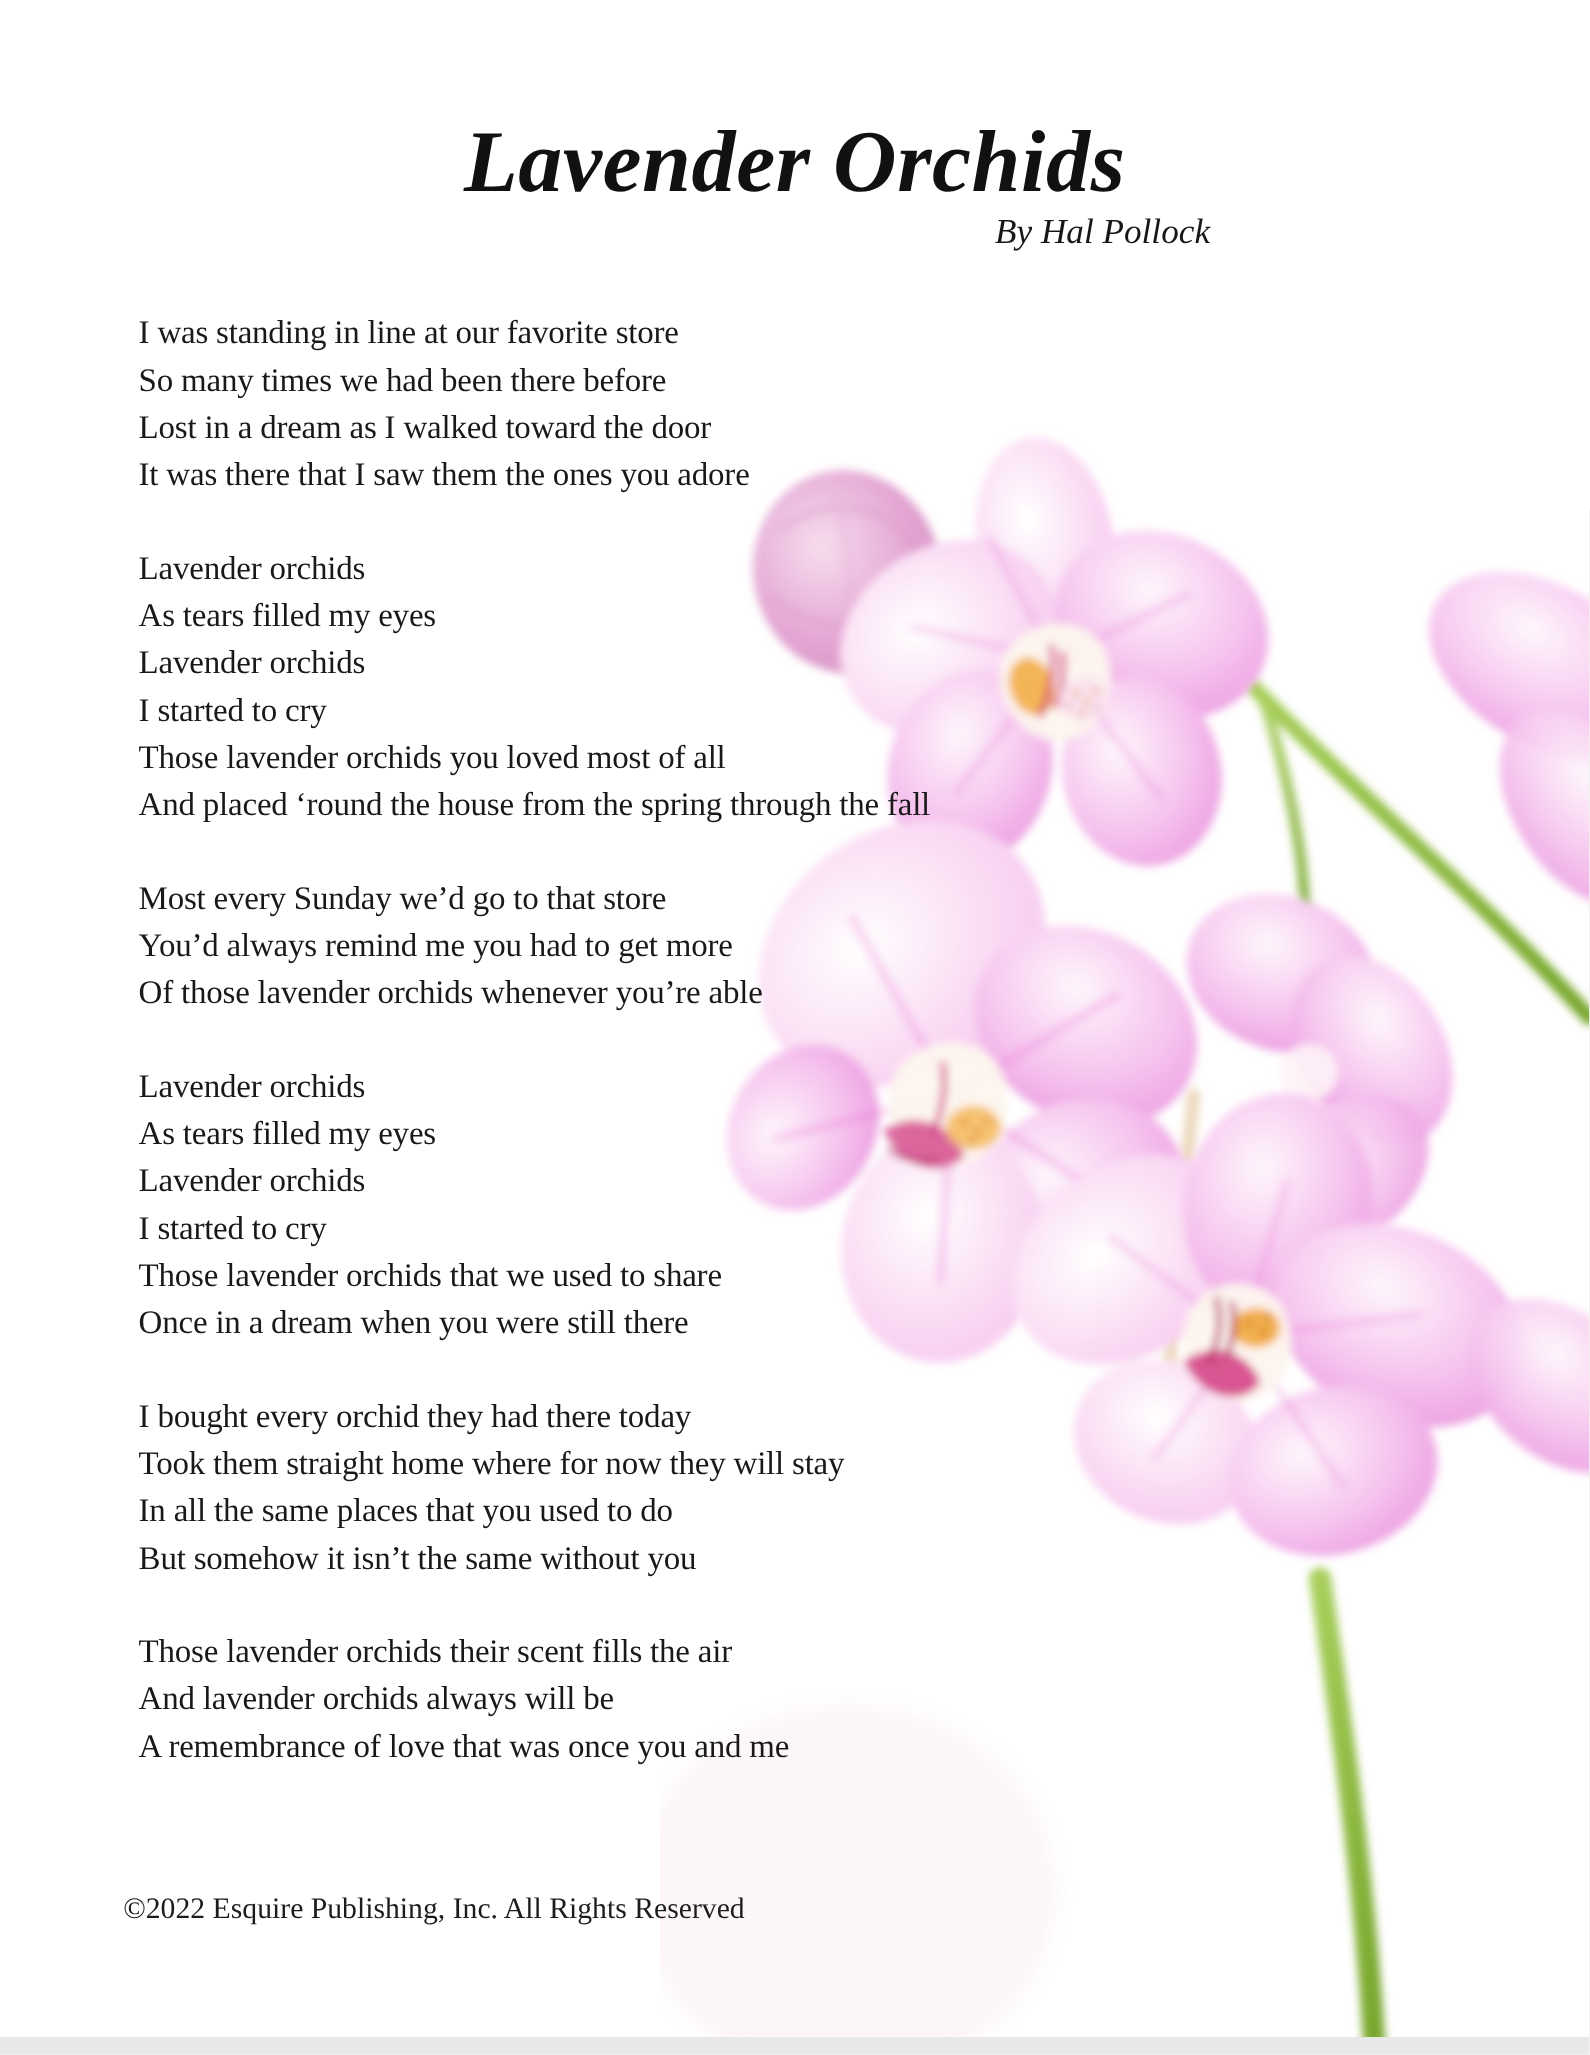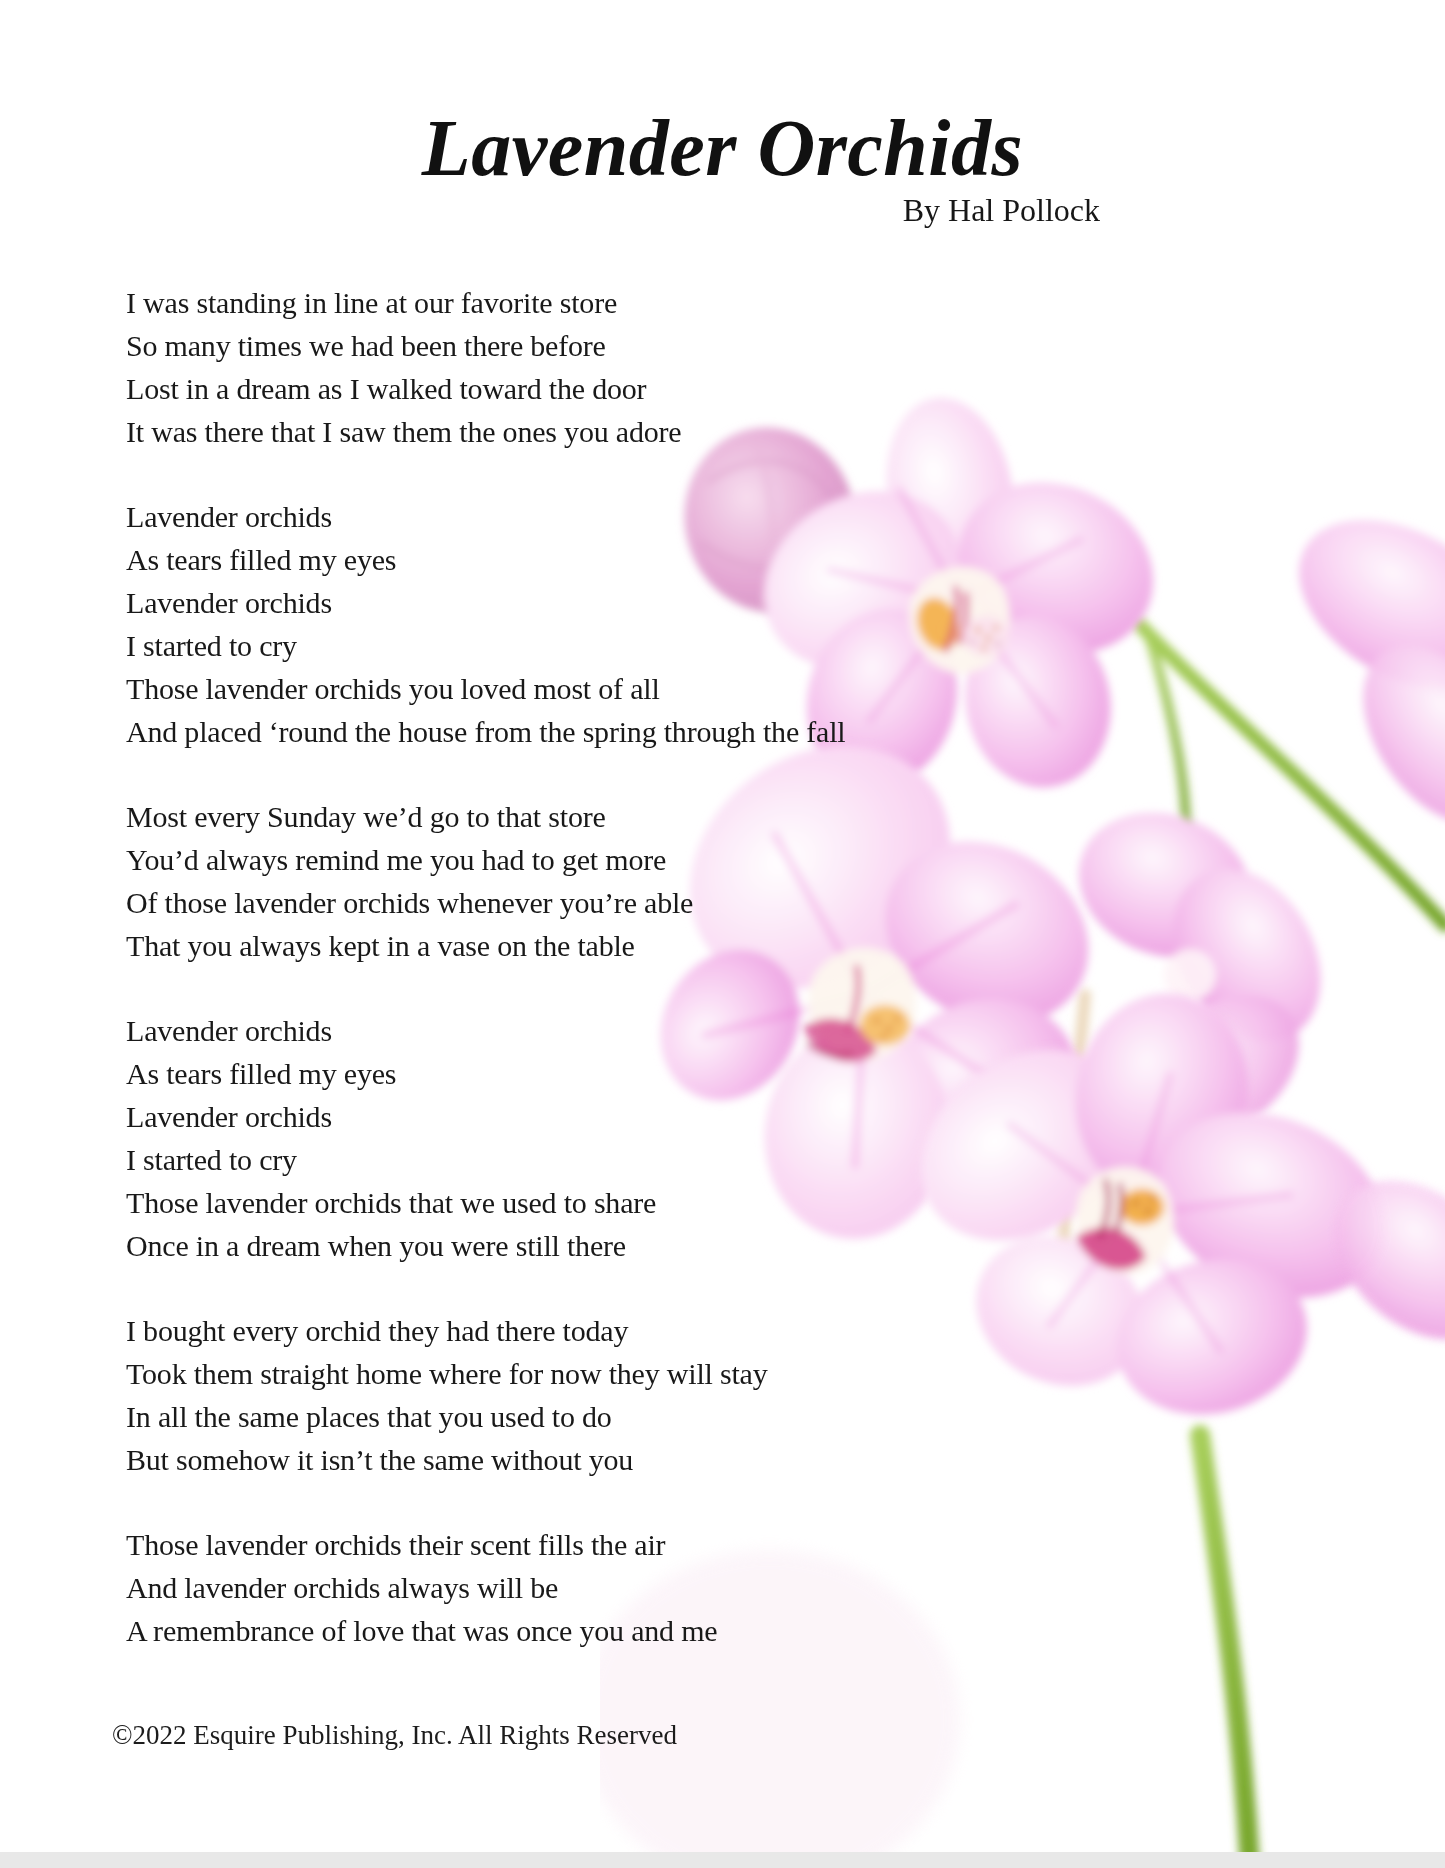--- a/index.html
+++ b/index.html
@@ -27,20 +27,21 @@
     color: #111111;
     letter-spacing: 0.5px;
   }
   .byline {
     position: absolute;
     top: 194px;
     right: 345px;
     font-size: 32px;
     line-height: 1;
     color: #171717;
+    font-style: italic;
   }
   .poem {
     position: absolute;
     left: 126px;
     top: 281px;
     z-index: 3;
     font-size: 30px;
     line-height: 43px;
     letter-spacing: -0.2px;
     color: #191919;
@@ -205,21 +206,20 @@
         <div class="line">As tears filled my eyes</div>
         <div class="line">Lavender orchids</div>
         <div class="line">I started to cry</div>
         <div class="line">Those lavender orchids you loved most of all</div>
         <div class="line">And placed ‘round the house from the spring through the fall</div>
       </div>
       <div class="stanza">
         <div class="line">Most every Sunday we’d go to that store</div>
         <div class="line">You’d always remind me you had to get more</div>
         <div class="line">Of those lavender orchids whenever you’re able</div>
-        <div class="line">That you always kept in a vase on the table</div>
       </div>
       <div class="stanza">
         <div class="line">Lavender orchids</div>
         <div class="line">As tears filled my eyes</div>
         <div class="line">Lavender orchids</div>
         <div class="line">I started to cry</div>
         <div class="line">Those lavender orchids that we used to share</div>
         <div class="line">Once in a dream when you were still there</div>
       </div>
       <div class="stanza">

